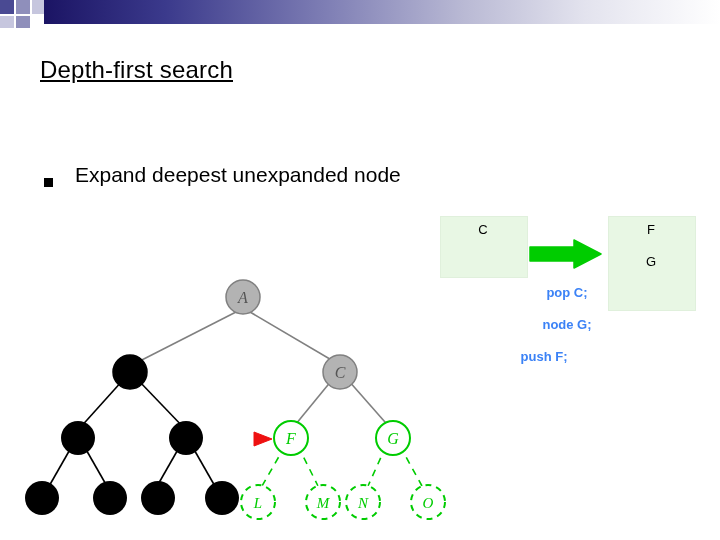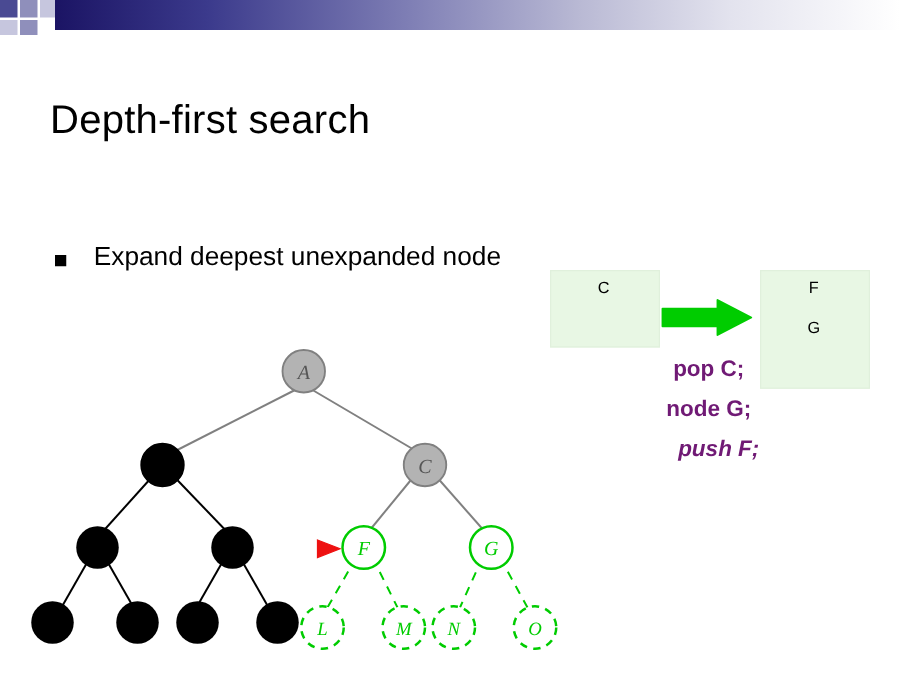--- a/index.html
+++ b/index.html
@@ -33,34 +33,34 @@
     position: absolute;
     background: #8f8fbb;
   }
   #top-bar .sq.dark { background:#4a4a93; }
   #top-bar .sq.light{ background:#c6c6de; }
 
   
   #slide-title {
     position: absolute;
     left: 40px;
-    top: 77px;
-    font-size: 32px;
+    top: 56px;
+    font-size: 24px;
     color: #000000;
     letter-spacing: 0.2px;
+    text-decoration: underline;
   }
 
   
   #bullet-row {
     position: absolute;
     left: 44px;
     top: 163px;
     display: flex;
-    align-items: flex-start;
-    margin-top: 31px;
+    align-items: flex-end;
   }
   #bullet-row .marker {
     width: 9px;
     height: 9px;
     background: #000;
     margin-top: 10px;
     margin-right: 22px;
     flex: none;
   }
   #bullet-row .bullet-text {
@@ -98,29 +98,29 @@
     position: absolute;
     left: 528px;
     top: 238px;
     width: 76px;
     height: 32px;
   }
 
   
   .op-line {
     position: absolute;
-    font-size: 18px;
+    font-size: 13px;
     font-weight: bold;
-    color: #701a75;
+    color: #3b82f6;
     text-align: center;
     width: 120px;
   }
   #op-1 { left: 507px; top: 285px; }
   #op-2 { left: 507px; top: 317px; }
-  #op-3 { left: 515px; top: 349px; font-style: italic; }
+  #op-3 { left: 484px; top: 349px; }
 
   
   #tree {
     position: absolute;
     left: 10px;
     top: 270px;
     width: 450px;
     height: 260px;
   }
 </style>

